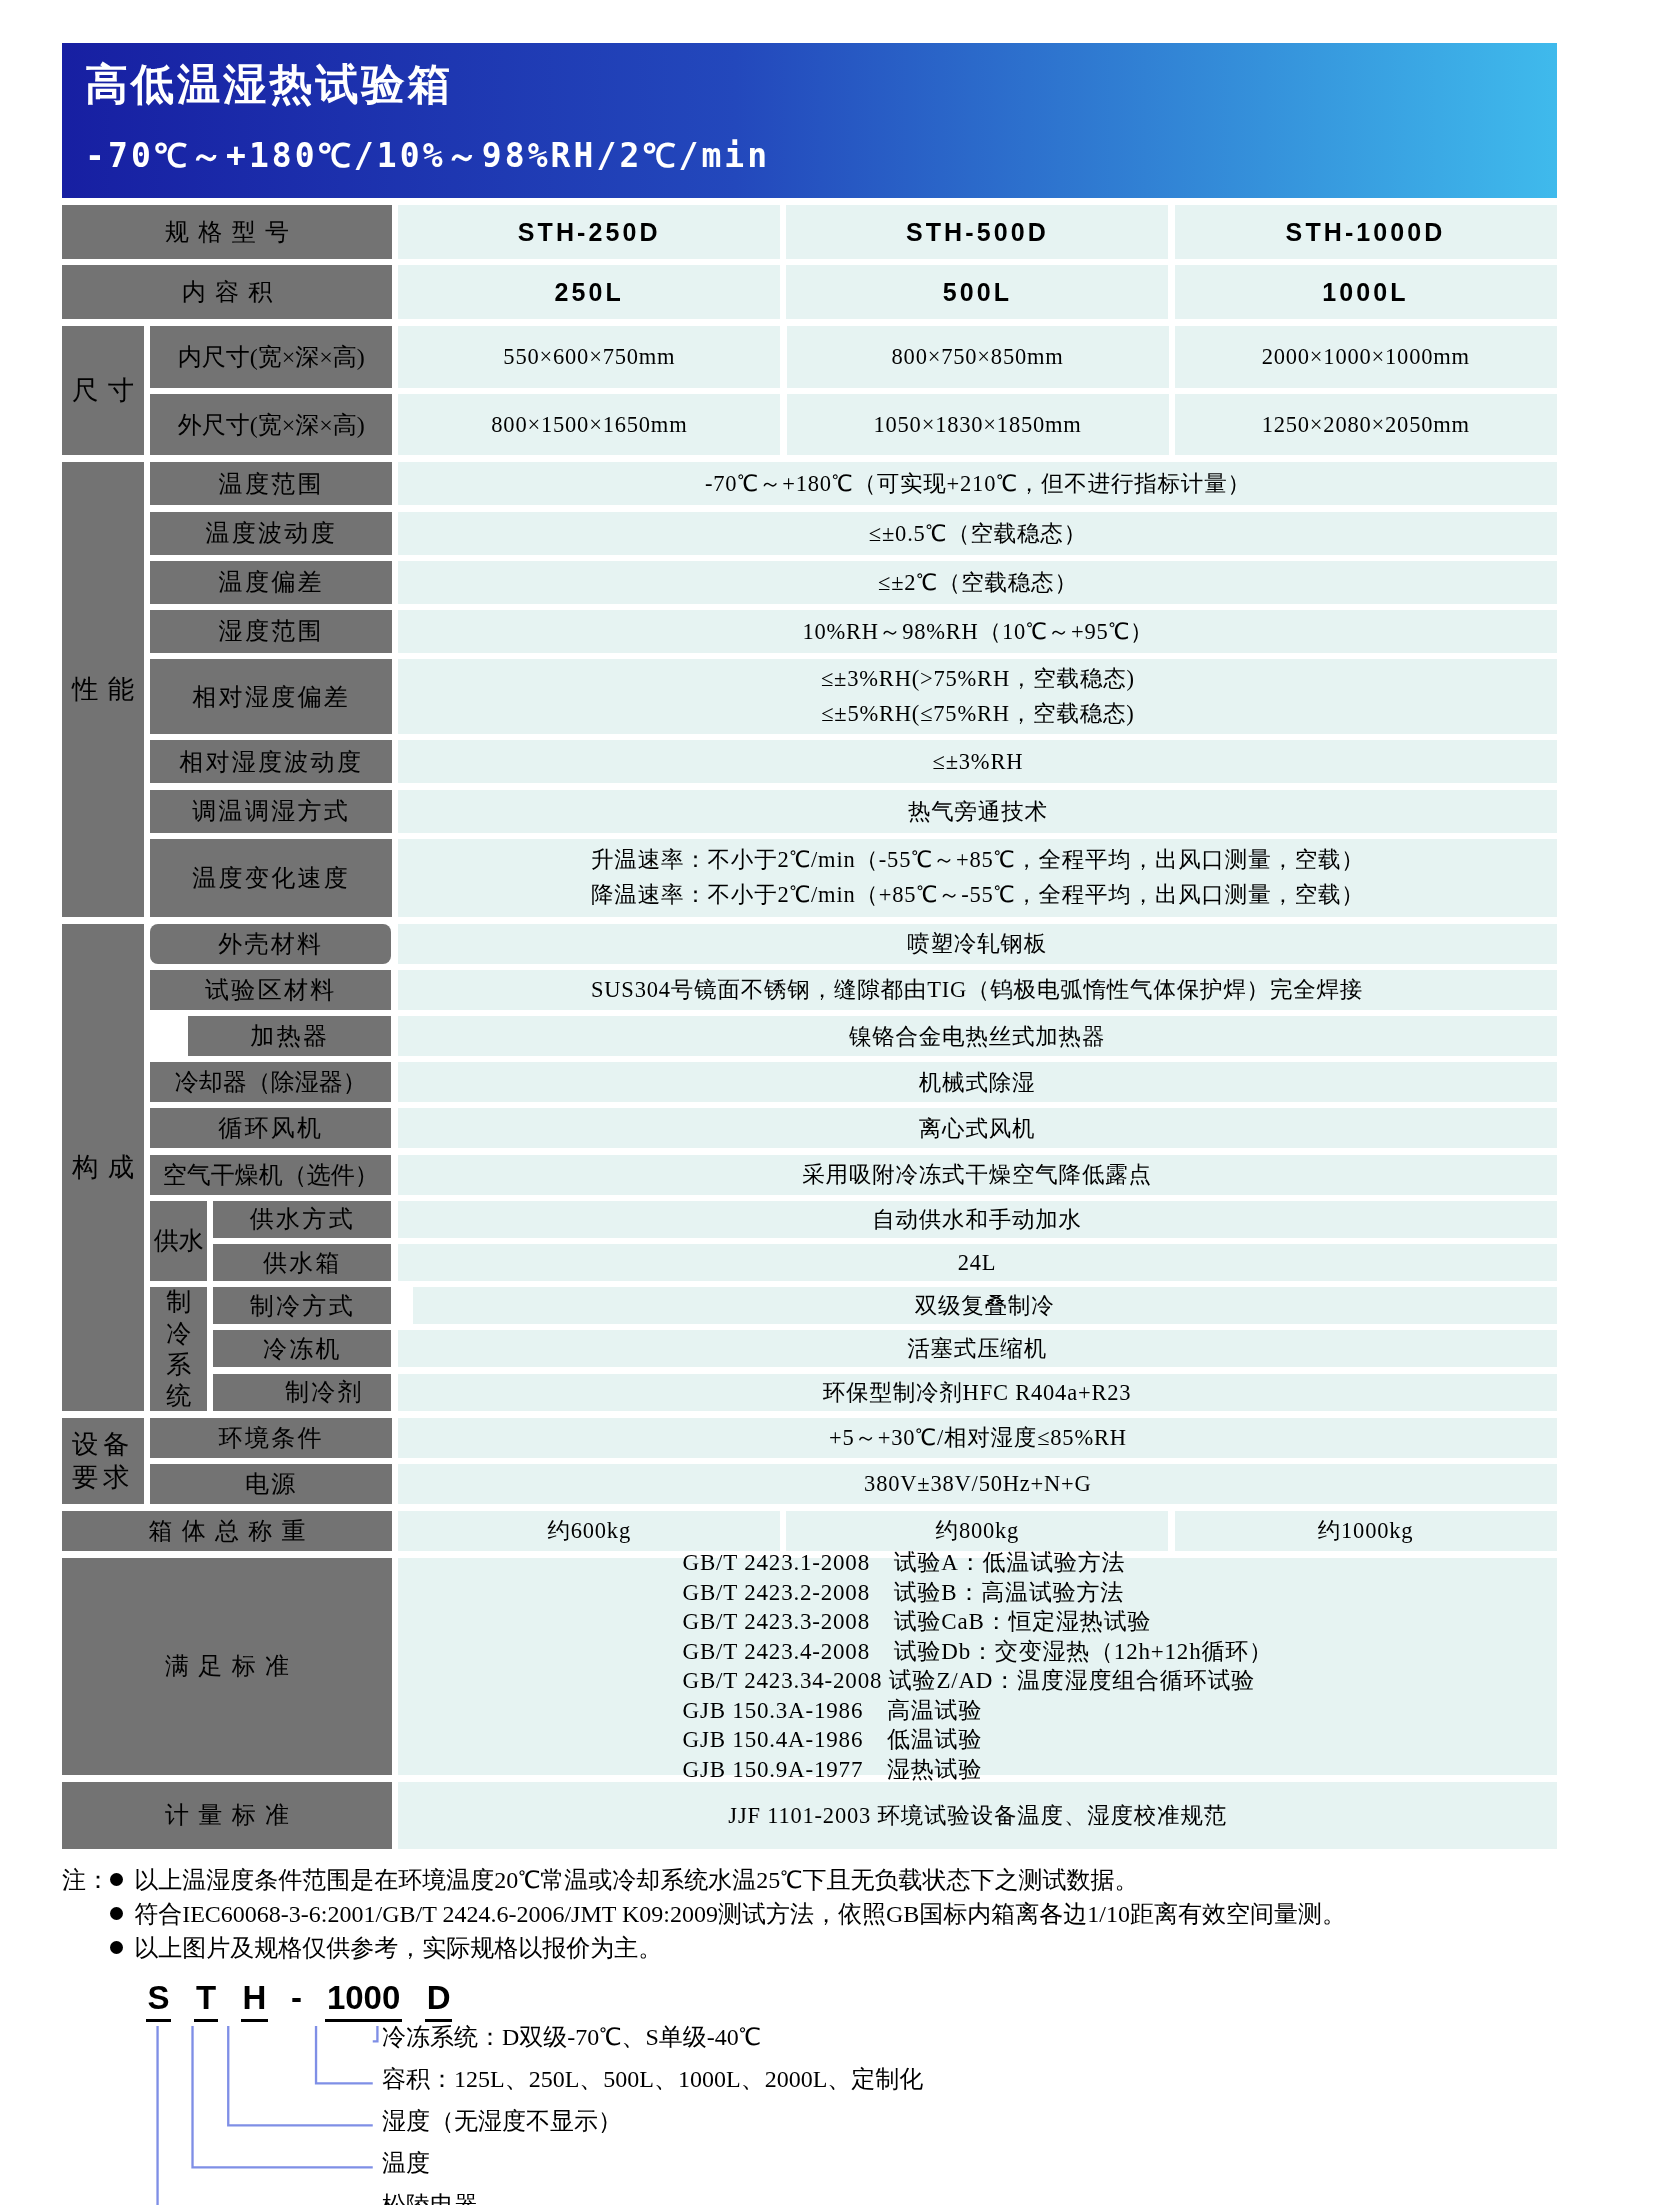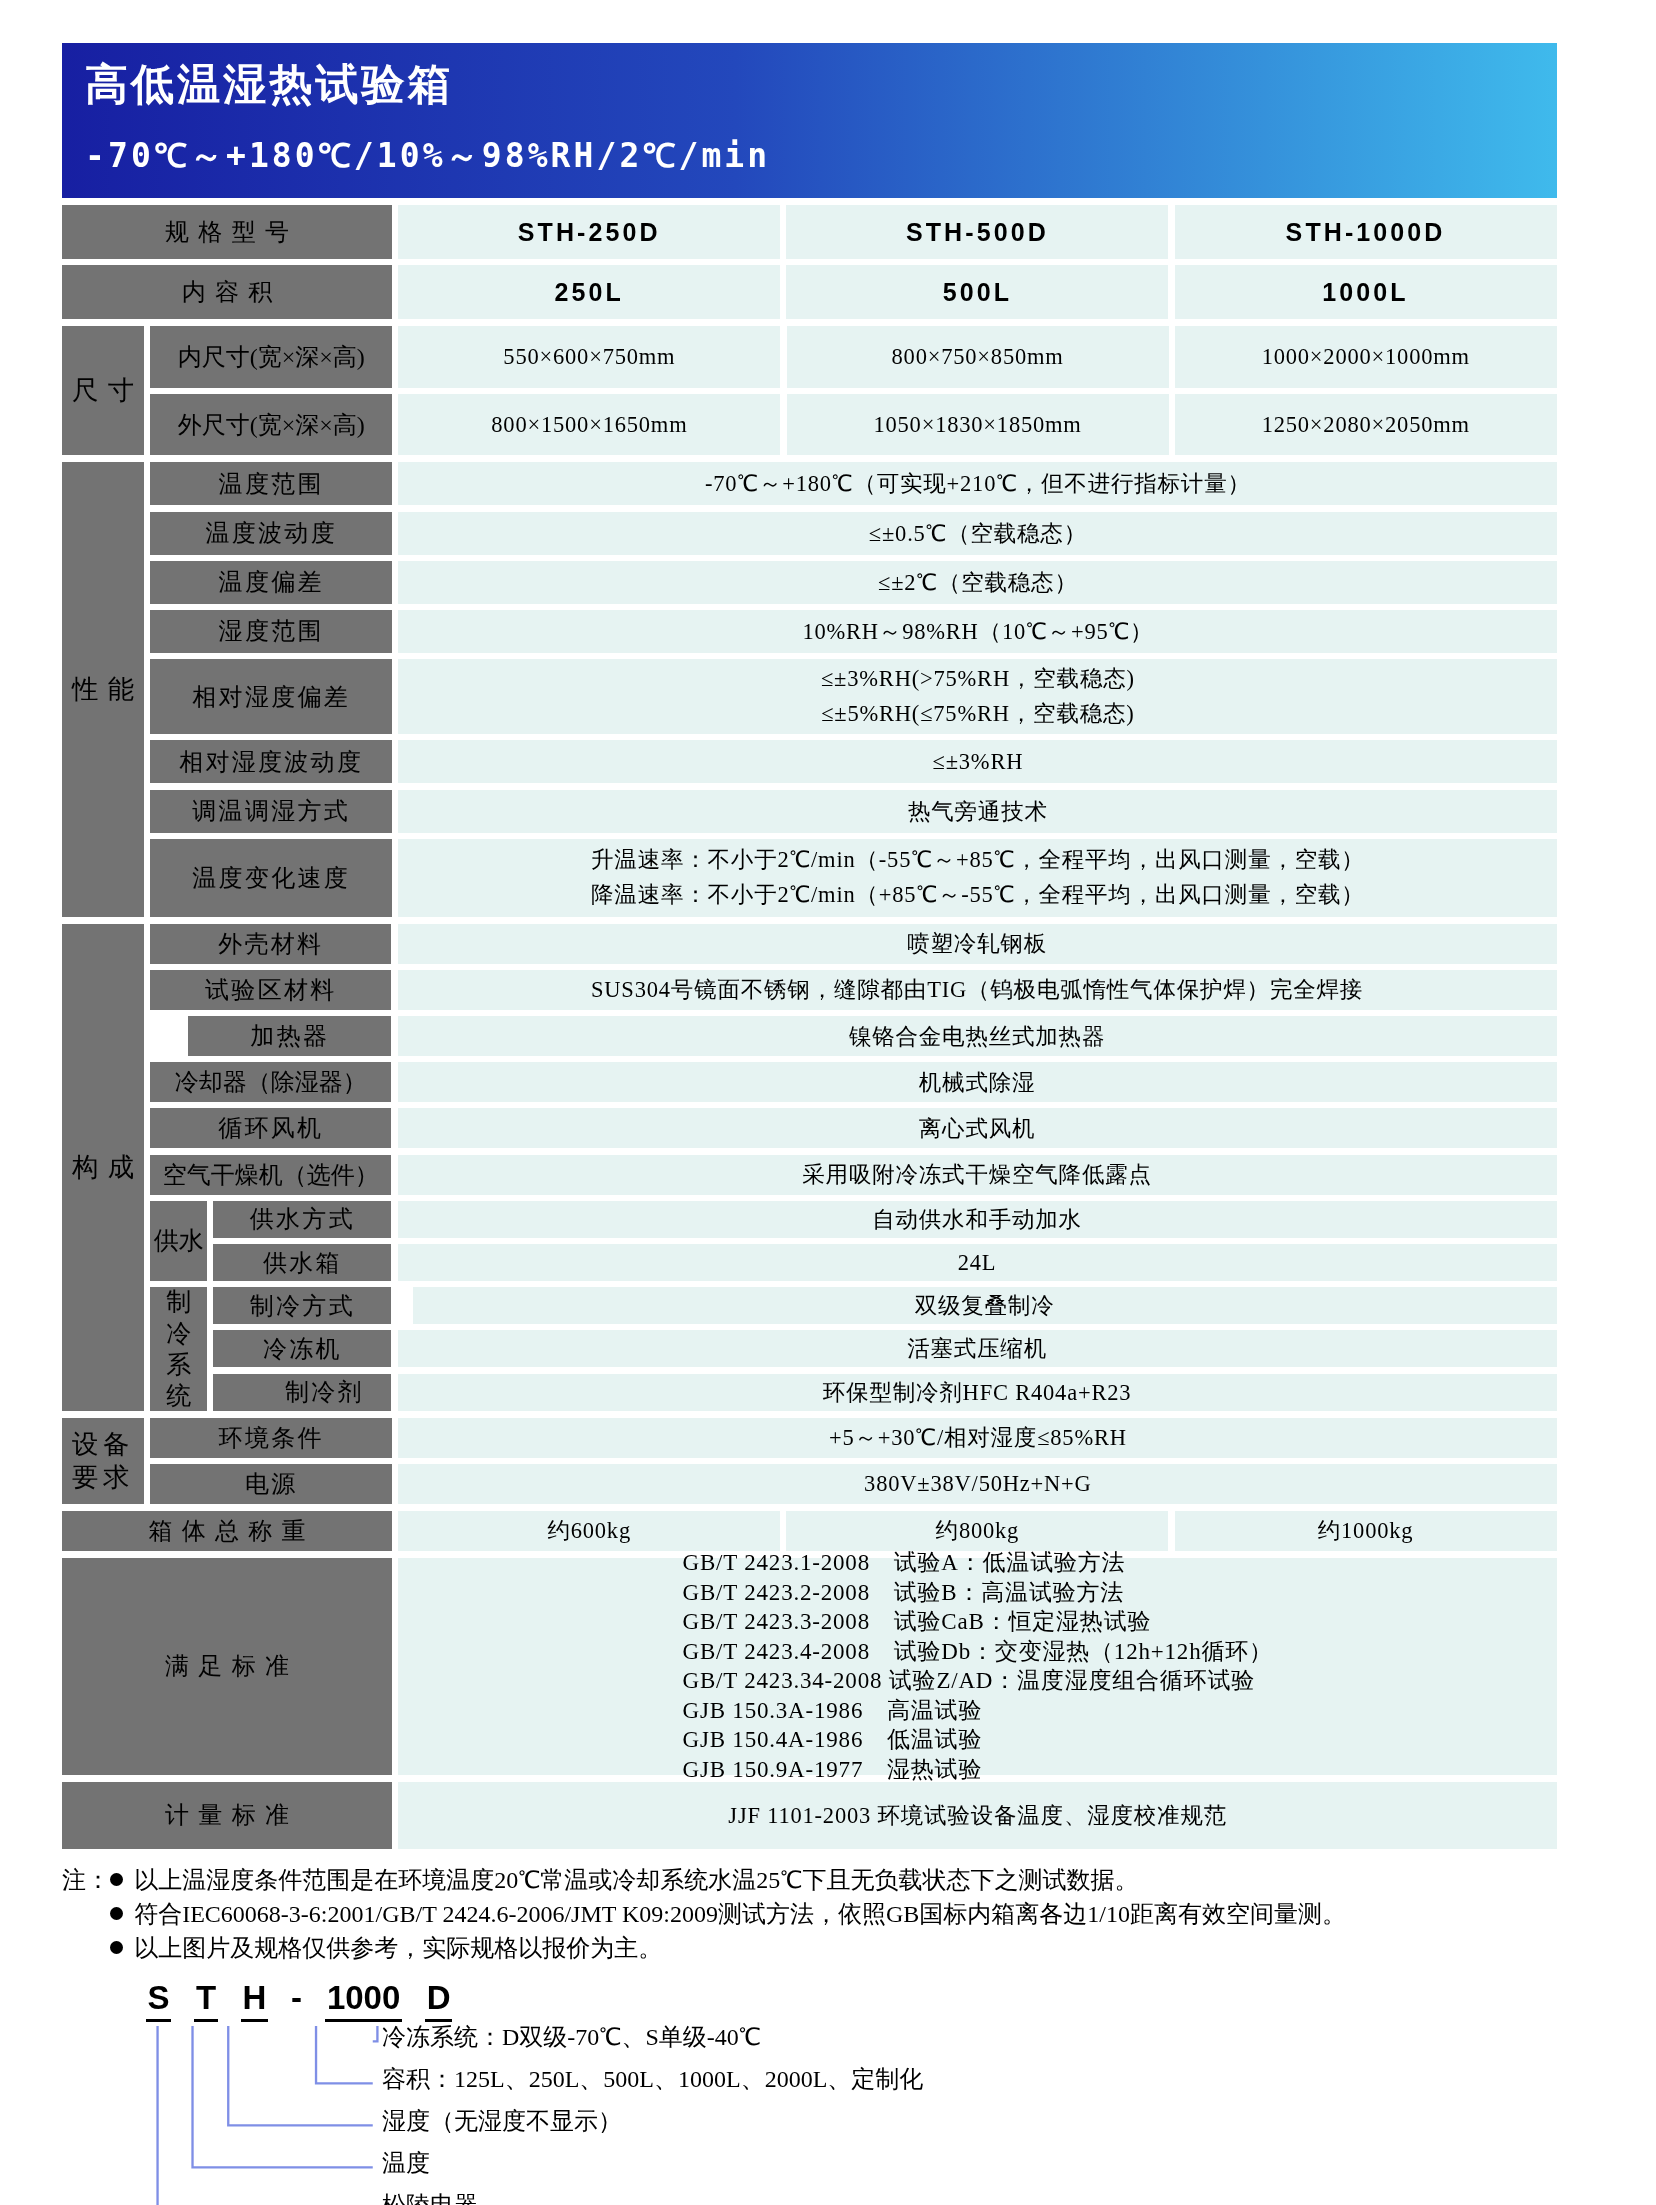--- a/index.html
+++ b/index.html
@@ -68,21 +68,21 @@
     <div class="val model">250L</div>
     <div class="val model">500L</div>
     <div class="val model">1000L</div>
   </div>
 
   <div class="t cols-b3" style="grid-template-rows:62px 61px;">
     <div class="lab sp" style="grid-row:1 / span 2;font-size:26.4px;">尺寸</div>
     <div class="lab">内尺寸(宽×深×高)</div>
     <div class="val">550×600×750mm</div>
     <div class="val">800×750×850mm</div>
-    <div class="val">1000×2000×1000mm</div>
+    <div class="val">2000×1000×1000mm</div>
     <div class="lab">外尺寸(宽×深×高)</div>
     <div class="val">800×1500×1650mm</div>
     <div class="val">1050×1830×1850mm</div>
     <div class="val">1250×2080×2050mm</div>
   </div>
 
   <div class="t cols-b" style="grid-template-rows:43px 43px 43px 43px 75px 43px 43px 78px;">
     <div class="lab sp" style="grid-row:1 / span 8;font-size:26.4px;">性能</div>
     <div class="lab sp2">温度范围</div>
     <div class="val">-70℃～+180℃（可实现+210℃，但不进行指标计量）</div>
@@ -104,21 +104,21 @@
     <div class="lab sp2">温度变化速度</div>
     <div class="val col2">
       <div>升温速率：不小于2℃/min（-55℃～+85℃，全程平均，出风口测量，空载）</div>
       <div>降温速率：不小于2℃/min（+85℃～-55℃，全程平均，出风口测量，空载）</div>
     </div>
   </div>
 
   <div class="t cols-c" style="grid-template-rows:repeat(6,40px) repeat(5,37px);">
     <div class="lab sp" style="grid-column:1;grid-row:1 / span 11;font-size:26.4px;">构成</div>
 
-    <div class="lab sp2" style="grid-column:2 / span 2;grid-row:1;">外壳材料</div>
+    <div class="lab sp2" style="grid-column:2 / span 2;grid-row:1;border-radius:8px;">外壳材料</div>
     <div class="val" style="grid-column:4;grid-row:1;">喷塑冷轧钢板</div>
     <div class="lab sp2" style="grid-column:2 / span 2;grid-row:2;">试验区材料</div>
     <div class="val" style="grid-column:4;grid-row:2;">SUS304号镜面不锈钢，缝隙都由TIG（钨极电弧惰性气体保护焊）完全焊接</div>
     <div class="lab sp2" style="grid-column:2 / span 2;grid-row:3;margin-left:38px;">加热器</div>
     <div class="val" style="grid-column:4;grid-row:3;">镍铬合金电热丝式加热器</div>
     <div class="lab" style="grid-column:2 / span 2;grid-row:4;">冷却器（除湿器）</div>
     <div class="val" style="grid-column:4;grid-row:4;">机械式除湿</div>
     <div class="lab sp2" style="grid-column:2 / span 2;grid-row:5;">循环风机</div>
     <div class="val" style="grid-column:4;grid-row:5;">离心式风机</div>
     <div class="lab" style="grid-column:2 / span 2;grid-row:6;">空气干燥机（选件）</div>

